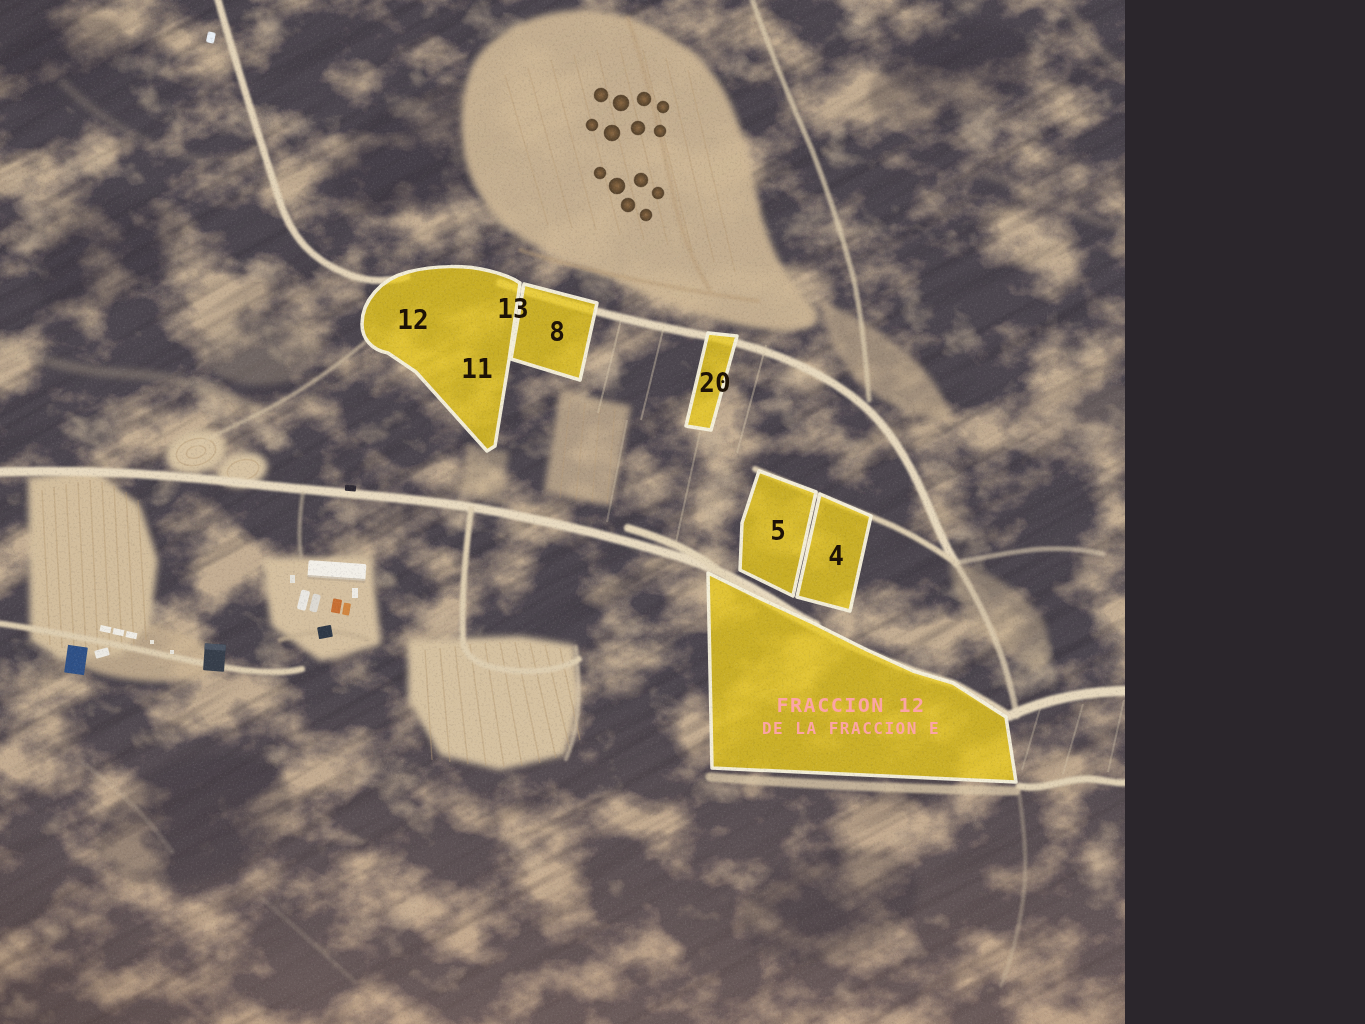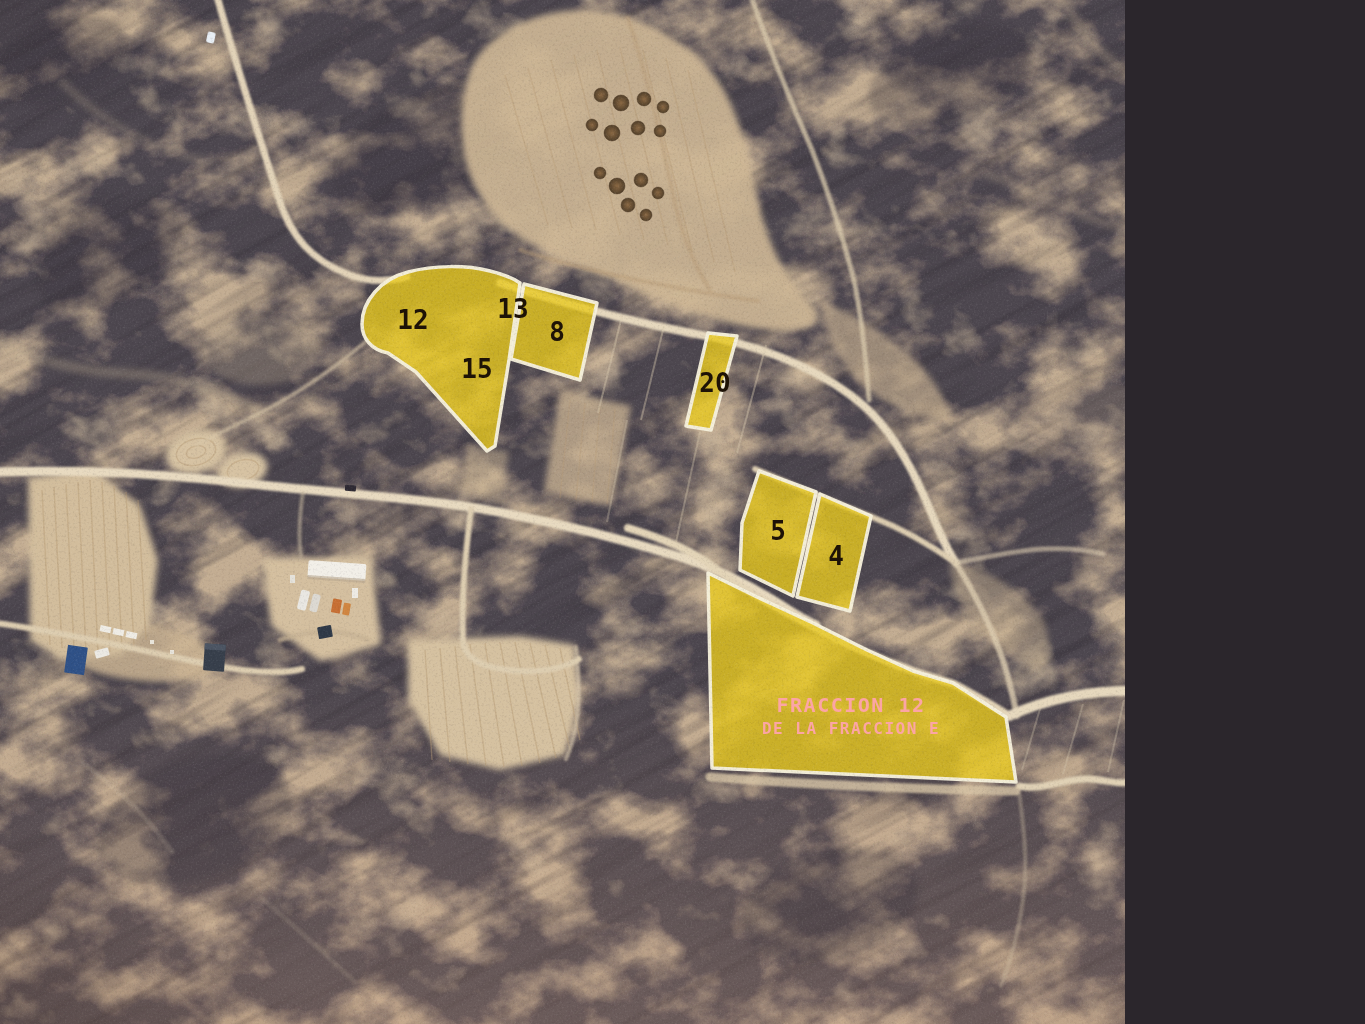--- a/index.html
+++ b/index.html
@@ -259,21 +259,21 @@
   <g>
     <rect x="0" y="0" width="1365" height="1024" fill="#ffffff" opacity="0.10" filter="url(#f-grain-l)"></rect>
     <rect x="0" y="0" width="1365" height="1024" fill="#171219" opacity="0.12" filter="url(#f-grain-d)"></rect>
     <rect x="0" y="0" width="1365" height="1024" fill="url(#shade)"></rect>
   </g>
 </svg>
 
   <div class="lbl" style="left:413px;top:320px">12</div>
   <div class="lbl" style="left:513px;top:309px">13</div>
   <div class="lbl" style="left:557px;top:332px">8</div>
-  <div class="lbl" style="left:477px;top:369px">15</div>
+  <div class="lbl" style="left:477px;top:369px">11</div>
   <div class="lbl" style="left:715px;top:383px">20</div>
   <div class="lbl" style="left:778px;top:531px">5</div>
   <div class="lbl" style="left:836px;top:556px">4</div>
 
   <div class="featured" style="left:851px;top:716px">
     <div class="f1">FRACCION 12</div>
     <div class="f2">DE LA FRACCION E</div>
   </div>
 </div>
 

